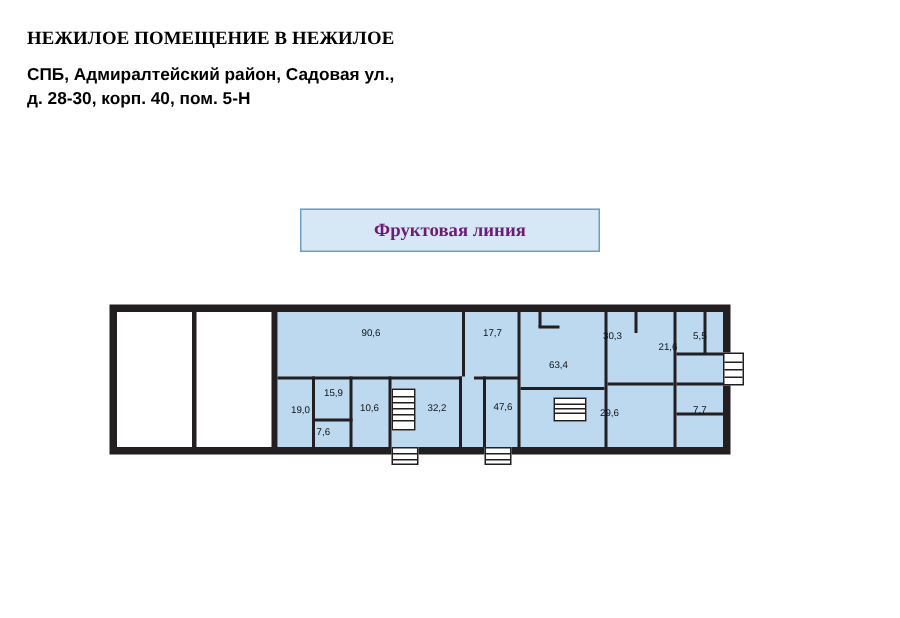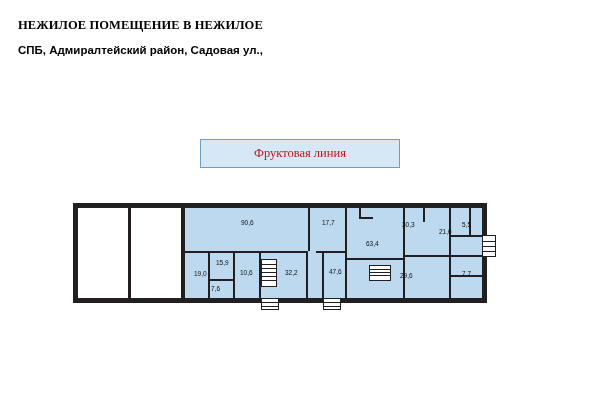--- a/index.html
+++ b/index.html
@@ -42,23 +42,23 @@
     height: 29px;
     background: #d6e8f5;
     border: 1px solid #6f9ec4;
     box-sizing: border-box;
     display: flex;
     align-items: center;
     justify-content: center;
   }
   .banner span {
     font-family: "Liberation Serif", serif;
-    font-weight: normal;
+    font-weight: bold;
     font-size: 12.5px;
-    color: #b91c1c;
+    color: #701a75;
   }
 
   
   .plan {
     position: absolute;
     left: 73px;
     top: 203px;
     width: 424px;
     height: 100px;
   }
@@ -109,20 +109,21 @@
     background: #ffffff;
     box-sizing: border-box;
   }
 </style>
 </head>
 <body>
 
 <div class="title">НЕЖИЛОЕ ПОМЕЩЕНИЕ В НЕЖИЛОЕ</div>
 <div class="subtitle">
   <div>СПБ, Адмиралтейский район, Садовая ул.,</div>
+  <div>д. 28-30, корп. 40, пом. 5-Н</div>
 </div>
 
 <div class="banner">
   <span>Фруктовая линия</span>
 </div>
 
 <div class="plan">
 
   <div class="shell"></div>
 

